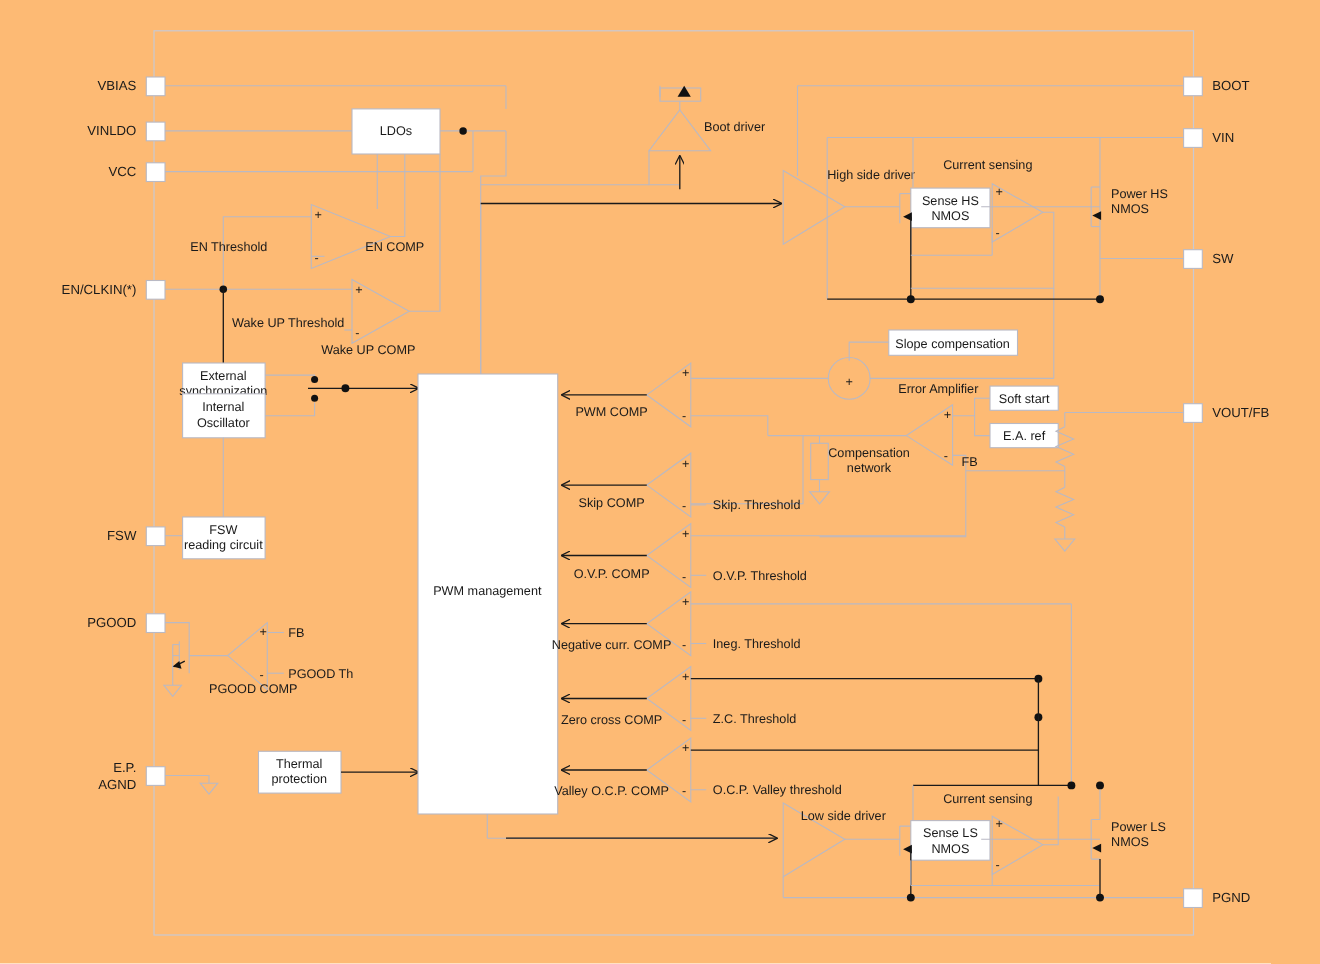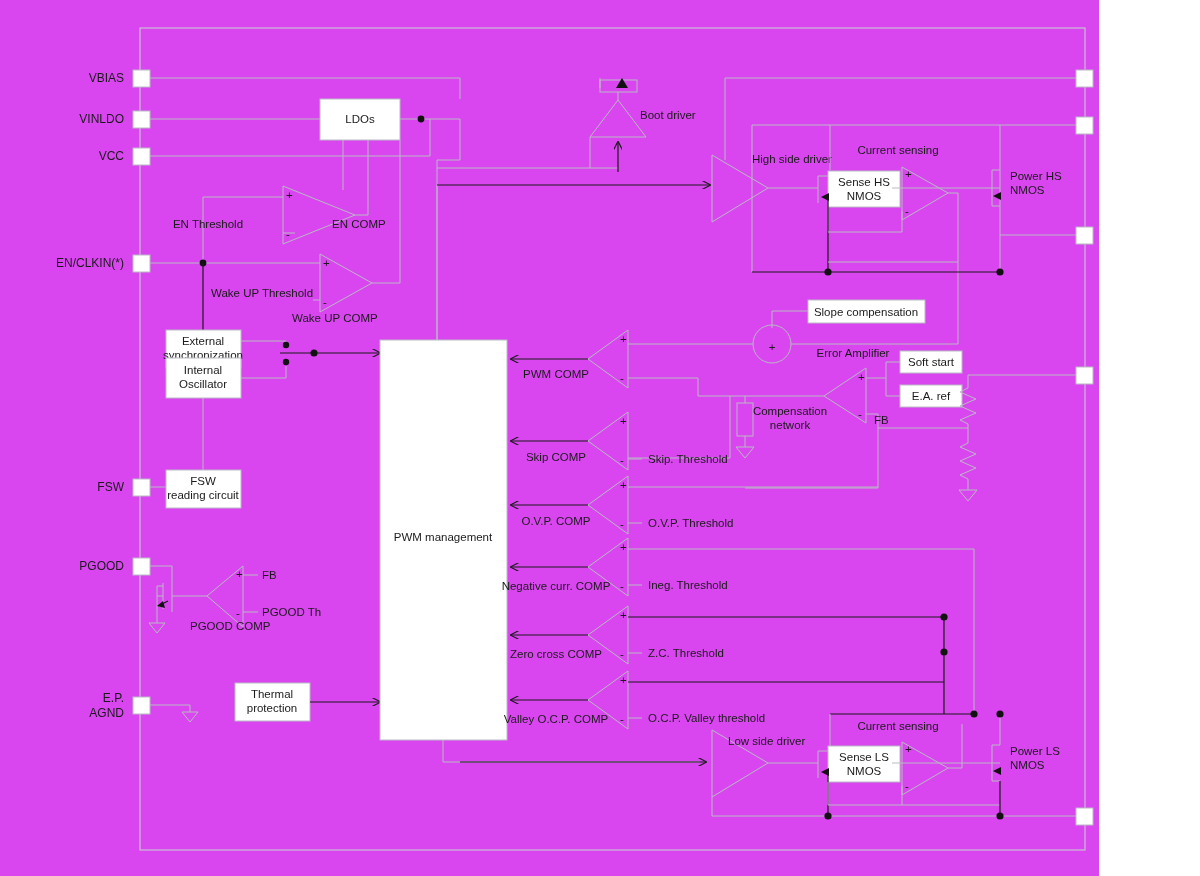--- a/index.html
+++ b/index.html
@@ -2,23 +2,23 @@
 <html><head>
 <meta charset="utf-8">
 <style>
   html, body {
     margin: 0;
     padding: 0;
     background: #ffffff;
   }
   #root {
     position: relative;
-    width: 1099px;
+    width: 1200px;
     height: 876px;
-    background: #d946ef;
+    background: #fdba74;
     font-family: "Liberation Sans", sans-serif;
     overflow: hidden;
   }
   svg.diagram {
     position: absolute;
     left: 0;
     top: 0;
     width: 1200px;
     height: 876px;
   }

